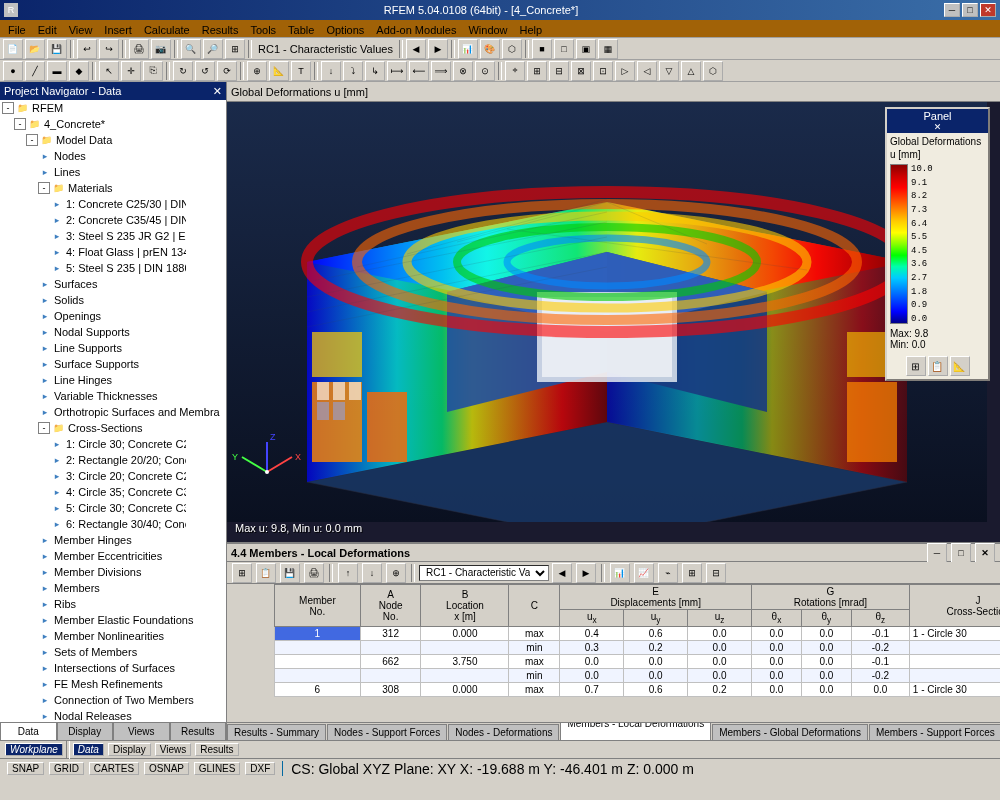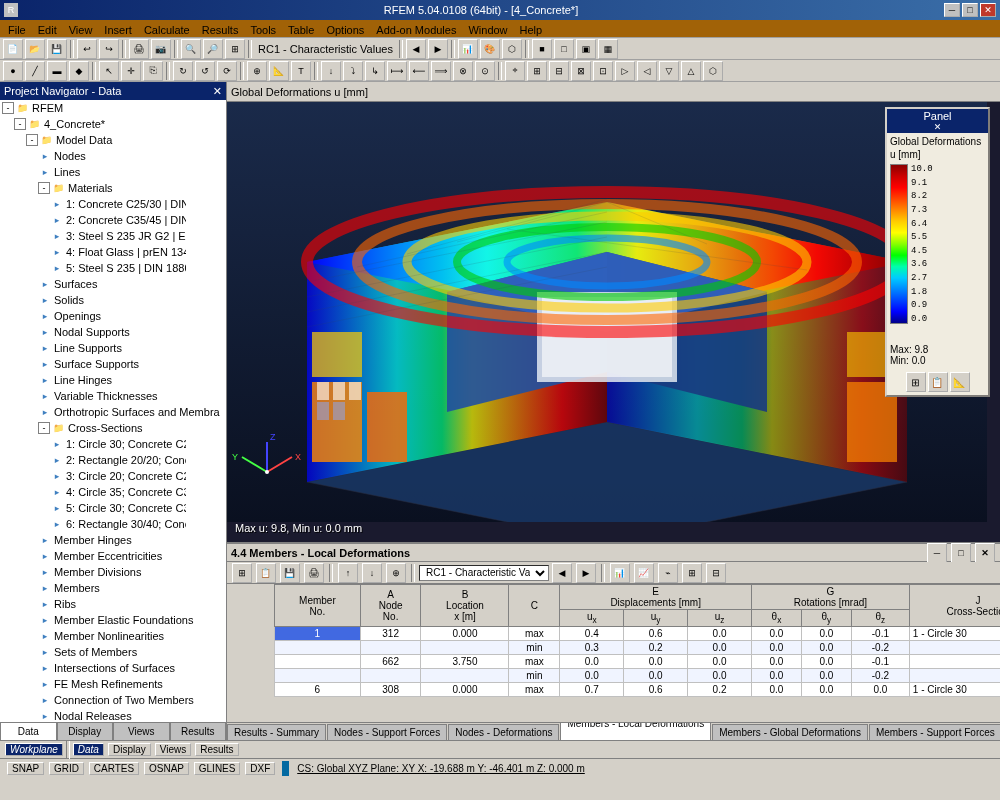--- a/index.html
+++ b/index.html
@@ -56,21 +56,21 @@
     .td-highlight { background: #4169e1 !important; color: white; }
     .td-left { text-align: left; }
     
     
     #tab-bar { height: 18px; background: #d4d0c8; display: flex; align-items: flex-end; overflow-x: auto; border-top: 1px solid #808080; }
     .tab { height: 16px; padding: 0 6px; background: #c0c0c0; border: 1px solid #808080; border-bottom: none; font-size: 10px; cursor: pointer; display: flex; align-items: center; margin-right: 1px; white-space: nowrap; flex-shrink: 0; }
     .tab.active { background: white; height: 34px; }
     
     
     #status-bar { height: 20px; background: #d4d0c8; border-top: 1px solid #808080; display: flex; align-items: center; font-size: 10px; }
-    .status-section { padding: 0 6px; border-right: 7px solid #0369a1; white-space: nowrap; }
+    .status-section { padding: 0 6px; border-right: 1px solid #0369a1; white-space: nowrap; }
     .status-btn { padding: 0 4px; cursor: pointer; border: 1px outset #fff; margin: 1px; font-size: 10px; background: #d4d0c8; }
     .status-btn.active { background: #0a246a; color: white; font-style: italic; }
     
     
     #workplane-bar { height: 18px; background: #d4d0c8; border-top: 1px solid #808080; display: flex; align-items: center; font-size: 10px; padding: 0 4px; }
     
     
     #legend-panel { position: absolute; right: 10px; top: 25px; background: #f0ece0; border: 2px outset #d4d0c8; width: 105px; padding: 3px; }
     #legend-panel-header { display: flex; justify-content: space-between; align-items: center; background: #0a246a; color: white; padding: 1px 3px; font-size: 11px; margin: -3px -3px 3px -3px; flex-direction: column; }
     
@@ -605,21 +605,21 @@
             <span>6.4</span>
             <span>5.5</span>
             <span>4.5</span>
             <span>3.6</span>
             <span>2.7</span>
             <span>1.8</span>
             <span>0.9</span>
             <span>0.0</span>
           </div>
         </div>
-        <div style="font-size:10px;margin-top:20px;">
+        <div style="font-size:10px;margin-top:4px;">
           <span>Max:</span>
           <span>9.8</span>
         </div>
         <div style="font-size:10px;">
           <span>Min:</span>
           <span>0.0</span>
         </div>
 
         <div style="display:flex;justify-content:center;gap:2px;margin-top:6px;">
           <div class="panel-btn" style="width:20px;height:20px;background:#d4d0c8;border:1px outset #fff;display:flex;align-items:center;justify-content:center;font-size:10px;">⊞</div>
@@ -777,14 +777,14 @@
 
 <div id="status-bar">
   <div class="status-section">
     <button class="status-btn">SNAP</button>
     <button class="status-btn">GRID</button>
     <button class="status-btn">CARTES</button>
     <button class="status-btn">OSNAP</button>
     <button class="status-btn">GLINES</button>
     <button class="status-btn">DXF</button>
   </div>
-  <div style="flex:1;padding:0 8px;font-size:10px;text-decoration:underline;">CS: Global XYZ   Plane: XY   X: -19.688 m   Y: -46.401 m   Z: 0.000 m</div>
+  <div style="flex:1;padding:0 8px;font-size:14px;">CS: Global XYZ   Plane: XY   X: -19.688 m   Y: -46.401 m   Z: 0.000 m</div>
 </div>
 
 </body></html>

